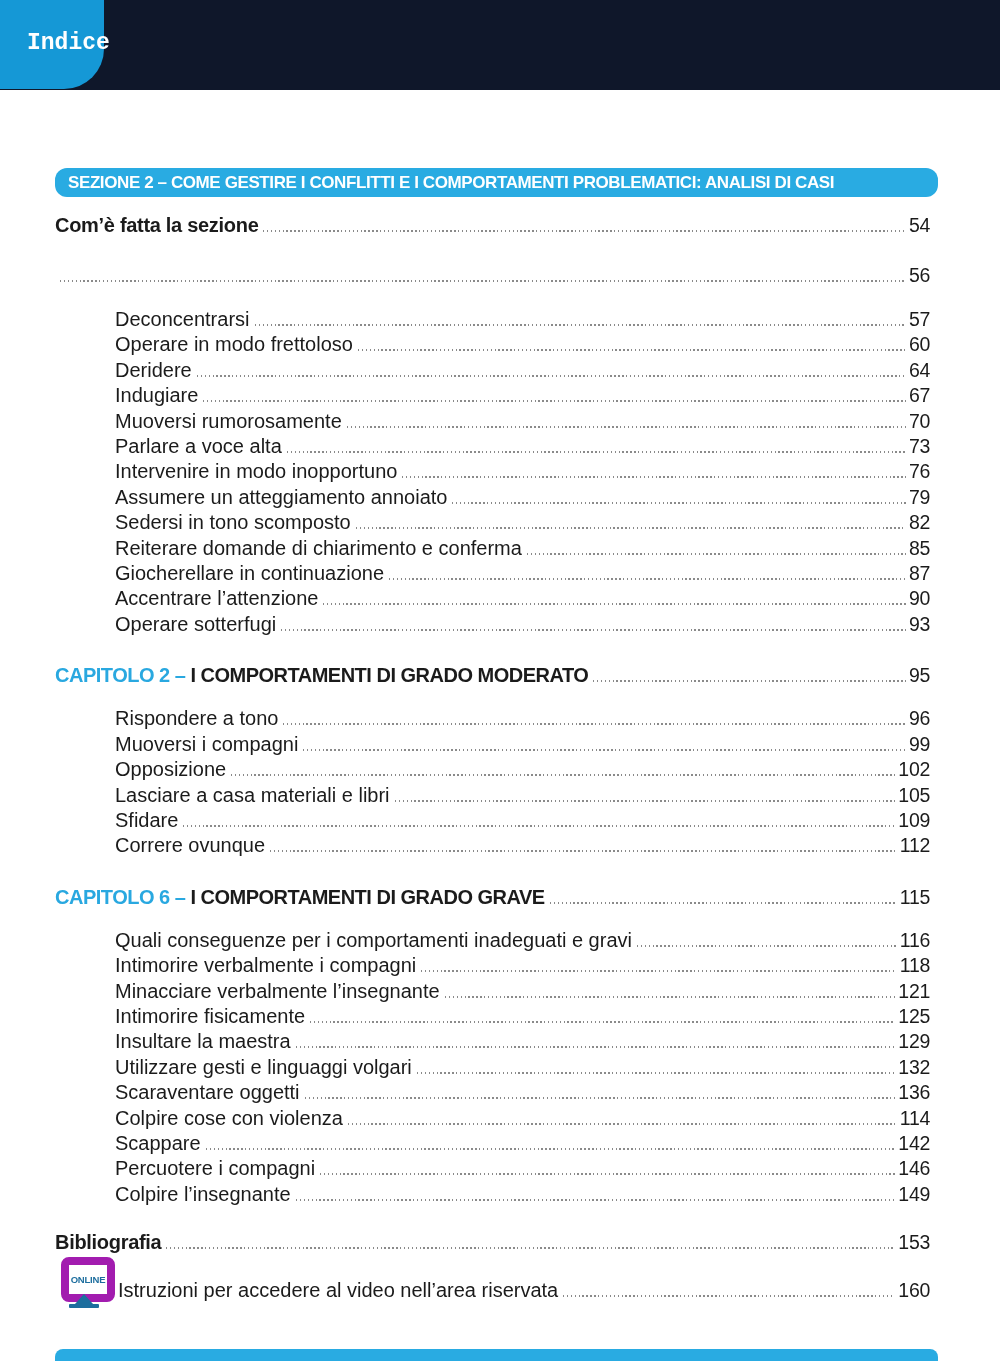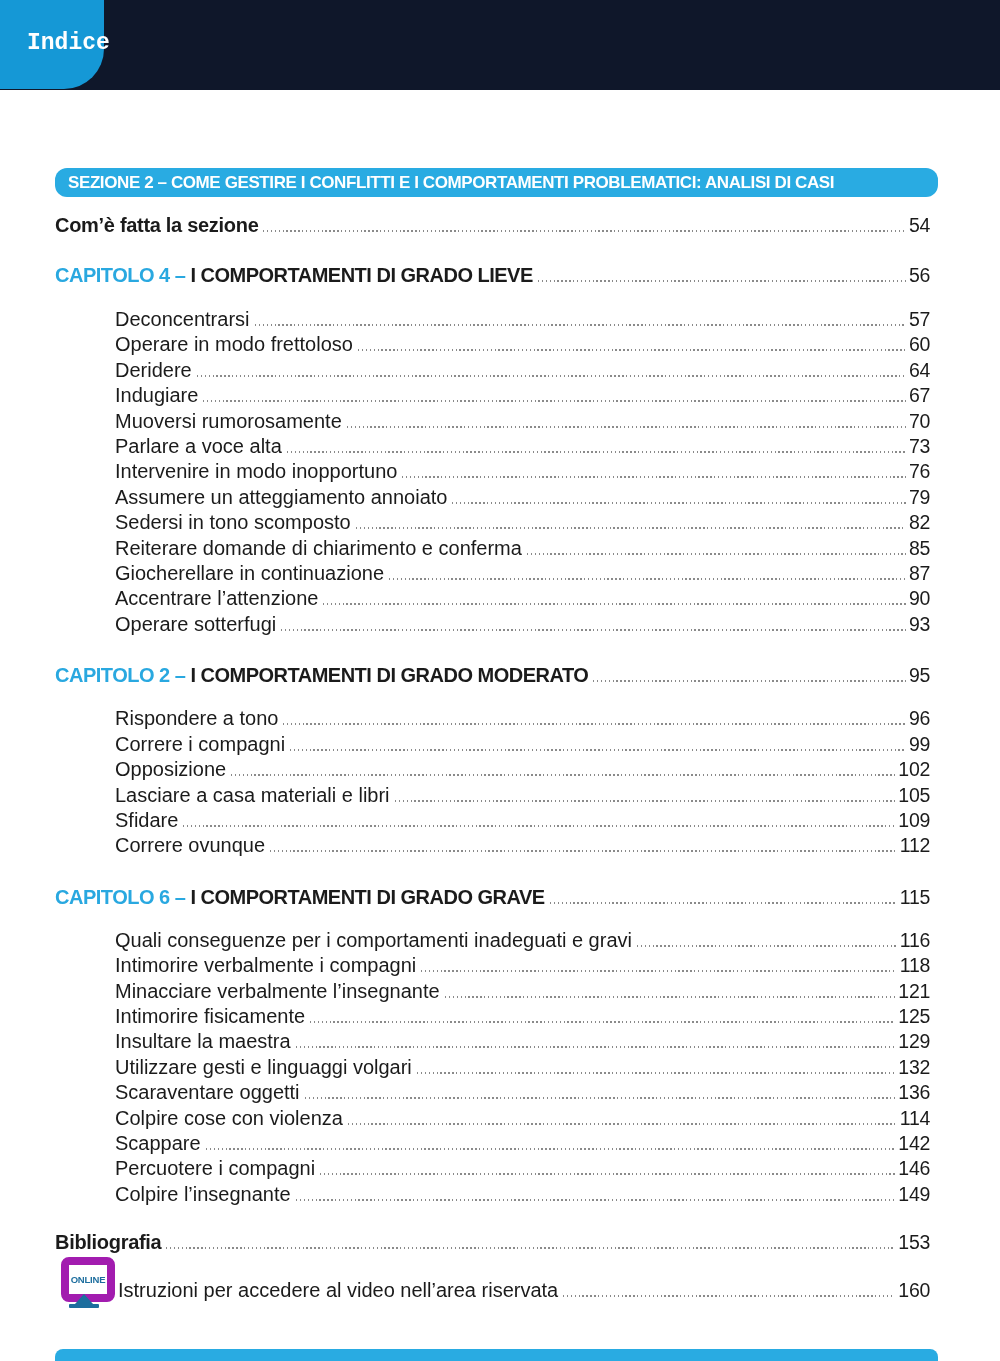--- a/index.html
+++ b/index.html
@@ -177,21 +177,20 @@
 
     <div class="row intro-row bold-label">
       <span class="label">Com’è fatta la sezione</span>
       <span class="dots"></span>
       <span class="pnum">54</span>
     </div>
 
     <div id="chapters">
         <div class="chapter-block">
           <div class="row chapter-row">
-            <span class="label"><span class="chap-prefix">CAPITOLO 4 – </span><span class="chap-title">I COMPORTAMENTI DI GRADO LIEVE</span></span>
             <span class="dots"></span>
             <span class="pnum">56</span>
           </div>
           <div class="items">
             <div class="row item-row">
               <span class="label">Deconcentrarsi</span>
               <span class="dots"></span>
               <span class="pnum">57</span>
             </div>
             <div class="row item-row">
@@ -262,21 +261,21 @@
             <span class="dots"></span>
             <span class="pnum">95</span>
           </div>
           <div class="items">
             <div class="row item-row">
               <span class="label">Rispondere a tono</span>
               <span class="dots"></span>
               <span class="pnum">96</span>
             </div>
             <div class="row item-row">
-              <span class="label">Correre i compagni</span>
+              <span class="label">Muoversi i compagni</span>
               <span class="dots"></span>
               <span class="pnum">99</span>
             </div>
             <div class="row item-row">
               <span class="label">Opposizione</span>
               <span class="dots"></span>
               <span class="pnum">102</span>
             </div>
             <div class="row item-row">
               <span class="label">Lasciare a casa materiali e libri</span>

